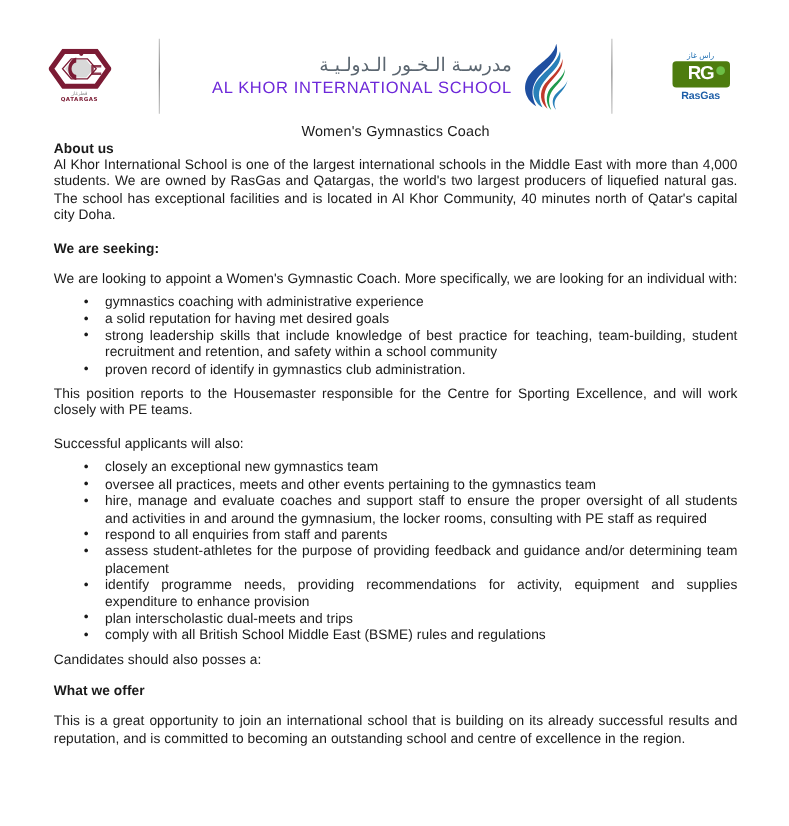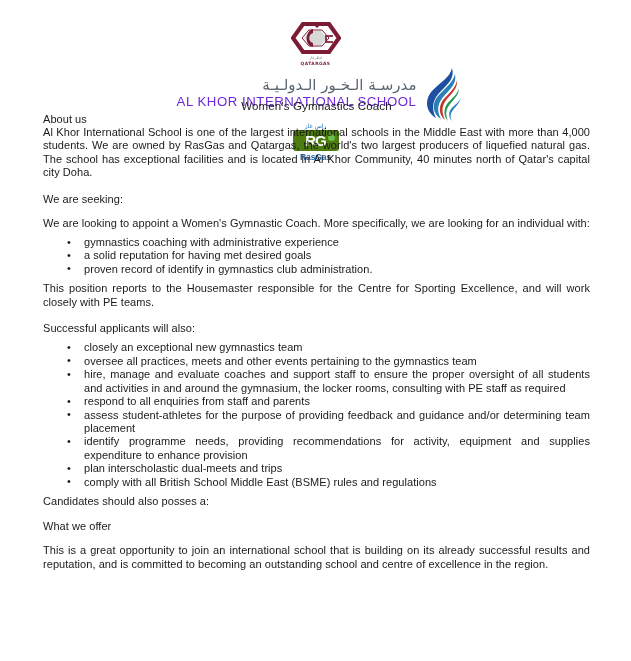--- a/index.html
+++ b/index.html
@@ -23,21 +23,20 @@
 
   
   .header {
     position: absolute;
     left: 0;
     top: 22px;
     width: 631px;
     height: 78px;
     display: flex;
     align-items: center;
-    flex-direction: column;
   }
   .logo-slot {
     display: flex;
     align-items: center;
     justify-content: center;
   }
   .slot-qg    { width: 127px; }
   .slot-school{ width: 361px; padding-left: 10px; box-sizing: border-box; }
   .slot-rg    { flex: 1; }
 
@@ -164,21 +163,21 @@
   }
   .doc-title {
     text-align: center;
     font-size: 11.5px;
     font-weight: normal;
     letter-spacing: .15px;
     margin: 0 0 1px 0;
   }
   h2.sec {
     font-size: 11px;
-    font-weight: normal;
+    font-weight: bold;
     margin: 0 0 1px 0;
     letter-spacing: .05px;
   }
   p.para {
     font-size: 11px;
     line-height: 13.4px;
     text-align: justify;
     margin: 0;
     letter-spacing: .05px;
   }
@@ -279,20 +278,21 @@
     <div class="gap-md"></div>
 
     <h2 class="sec">We are seeking:</h2>
     <div class="gap-sm"></div>
     <p class="para">We are looking to appoint a Women's Gymnastic Coach. More specifically, we are looking for an individual with:</p>
 
     <div class="blist-pad-top"></div>
     <ul class="bul">
       <li>gymnastics coaching with administrative experience</li>
       <li>a solid reputation for having met desired goals</li>
+      <li>strong leadership skills that include knowledge of best practice for teaching, team-building, student recruitment and retention, and safety within a school community</li>
       <li class="nojust">proven record of identify in gymnastics club administration.</li>
     </ul>
     <div class="blist-pad-bot"></div>
 
     <p class="para">This position reports to the Housemaster responsible for the Centre for Sporting Excellence, and will work closely with PE teams.</p>
 
     <div class="gap-md"></div>
 
     <p class="para">Successful applicants will also:</p>
 

